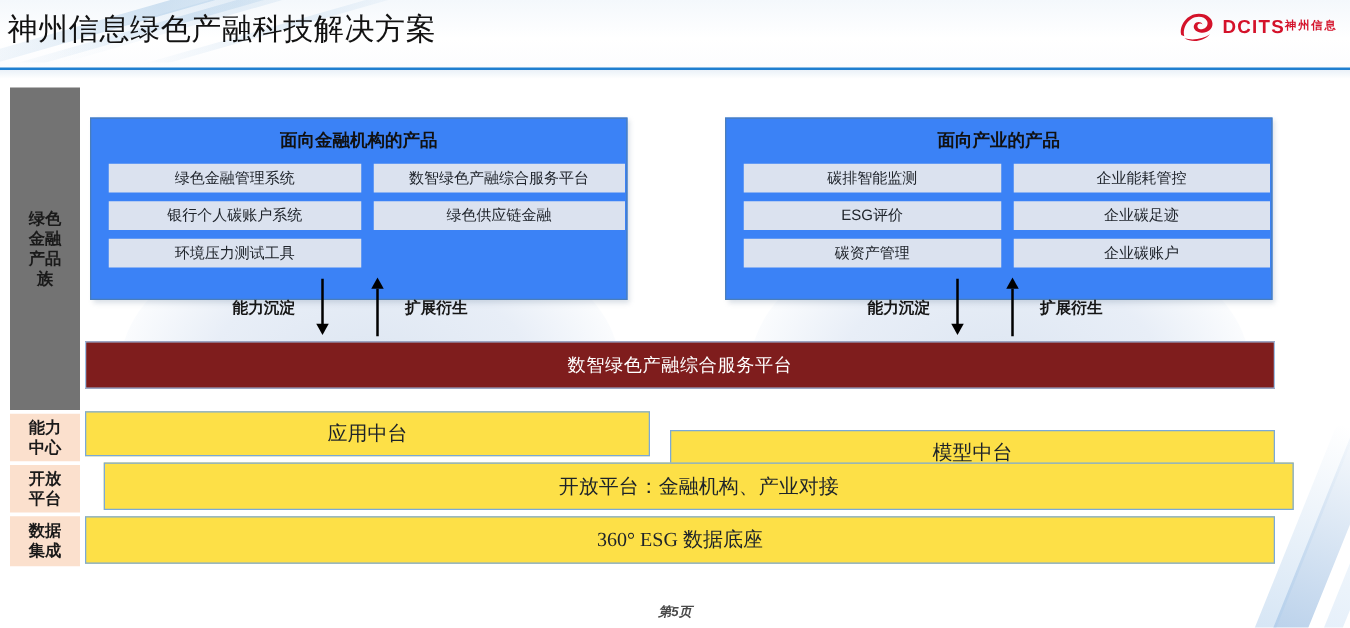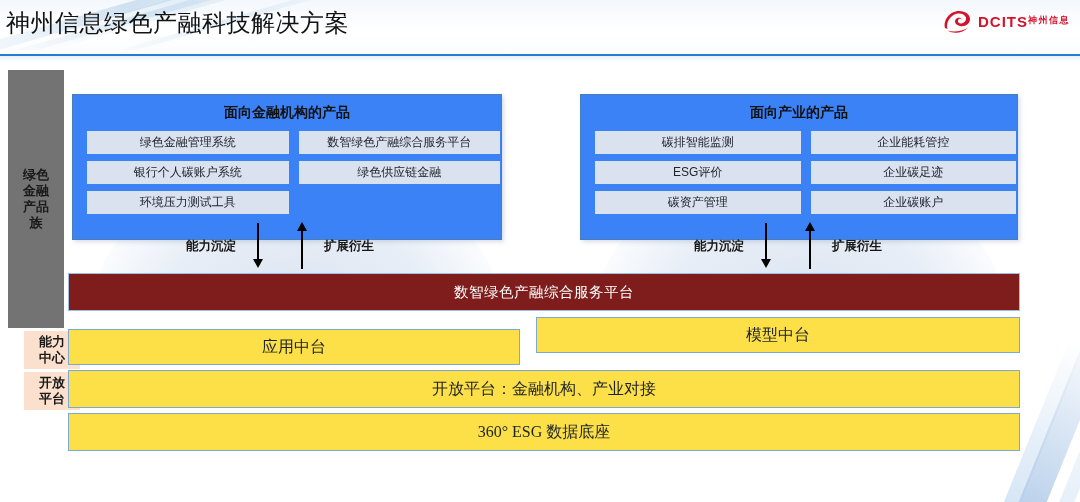--- a/index.html
+++ b/index.html
@@ -140,21 +140,21 @@
     width: 56px; height: 258px;
     background: #737373;
     display: flex; align-items: center; justify-content: center; font-family: Liberation Serif, serif;
   }
   .side-blue .txt {
     font-size: 13px; font-weight: bold; color: #1a1a1a;
     text-align: center; line-height: 1.25; width: 34px;
   }
   .side-peach {
     position: absolute;
-    left: 24px;
+    left: 8px;
     width: 56px;
     background: #fbe0cd;
     display: flex; align-items: center; justify-content: center;
   }
   .side-peach .txt {
     font-size: 13px; font-weight: bold; color: #1a1a1a;
     text-align: center; line-height: 1.25;
   }
   .sp1 { top: 268px; height: 38px; }
   .sp2 { top: 309px; height: 38px; }
@@ -270,22 +270,22 @@
     position: absolute;
     background: #fde047;
     border: 1.4px solid #7aa9d8;
     box-sizing: border-box;
     display: flex; align-items: center; justify-content: center;
     font-size: 16px;
     color: #1d2329;
     font-family: Liberation Serif, serif;
   }
   .r-app   { left: 68px;  top: 266px; width: 452px; height: 36px; }
-  .r-model { left: 536px; top: 254px; width: 484px; height: 36px; }
-  .r-open  { left: 68px;  top: 307px; width: 952px; height: 38px; }
+  .r-model { left: 536px; top: 281px; width: 484px; height: 36px; }
+  .r-open  { left: 83px;  top: 307px; width: 952px; height: 38px; }
   .r-data  { left: 68px;  top: 350px; width: 952px; height: 38px; }
 
   
   .footer {
     position: absolute;
     left: 0; bottom: 5px;
     width: 1080px;
     text-align: center;
     font-size: 10.5px;
     font-style: italic;
@@ -334,20 +334,23 @@
   <div class="hill hill-right"></div>
 
   <div class="side-blue">
     <span class="txt">绿色<br>金融<br>产品<br>族</span>
   </div>
   <div class="side-peach sp1">
     <span class="txt">能力<br>中心</span>
   </div>
   <div class="side-peach sp2">
     <span class="txt">开放<br>平台</span>
+  </div>
+  <div class="side-peach sp3">
+    <span class="txt">数据<br>集成</span>
   </div>
 
   <div class="prod-box prod-left">
     <div class="prod-title">面向金融机构的产品</div>
     <div class="prod-grid">
       <div class="chip">绿色金融管理系统</div>
       <div class="chip">数智绿色产融综合服务平台</div>
       <div class="chip">银行个人碳账户系统</div>
       <div class="chip">绿色供应链金融</div>
       <div class="chip">环境压力测试工具</div>
@@ -392,13 +395,14 @@
     <span class="arrow-label">扩展衍生</span>
   </div>
 
   <div class="platform">数智绿色产融综合服务平台</div>
 
   <div class="row-box r-app">应用中台</div>
   <div class="row-box r-model">模型中台</div>
   <div class="row-box r-open">开放平台：金融机构、产业对接</div>
   <div class="row-box r-data">360° ESG 数据底座</div>
 
+  <div class="footer">第5页</div>
 </div>
 
 </body></html>

